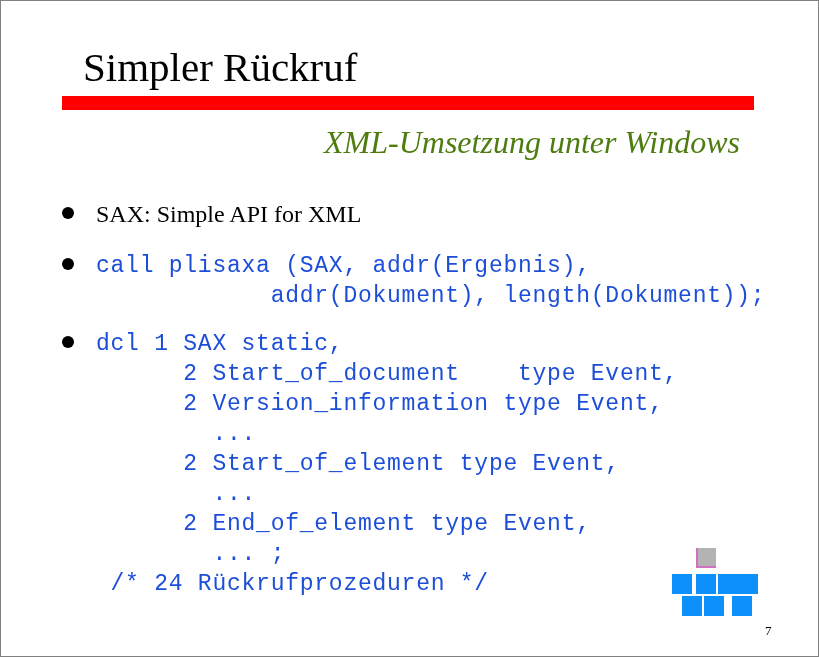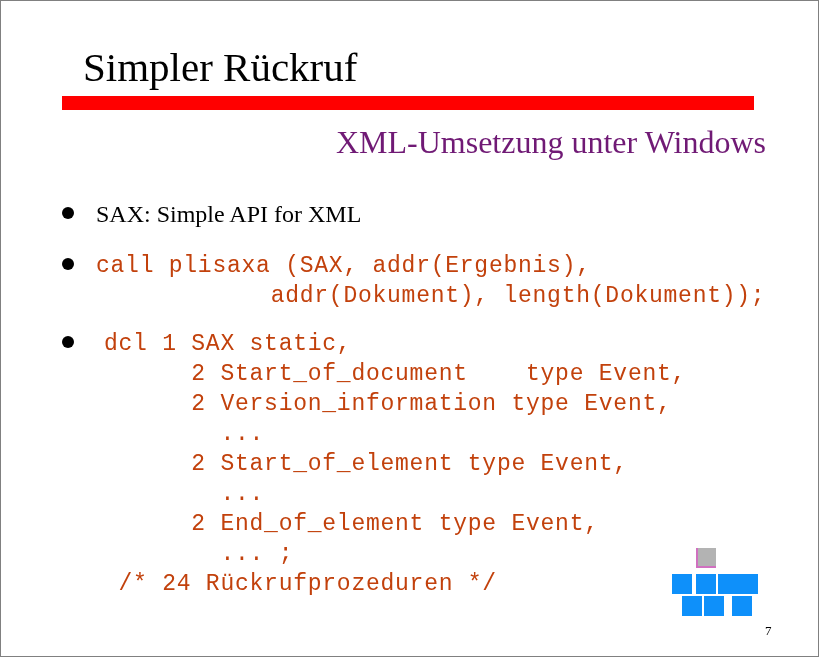--- a/index.html
+++ b/index.html
@@ -33,29 +33,30 @@
   .title-rule {
     position: absolute;
     left: 61px;
     top: 95px;
     width: 692px;
     height: 14px;
     background: #ff0000;
   }
   .subtitle {
     position: absolute;
-    left: 73px;
+    left: 47px;
     top: 122px;
     width: 692px;
     text-align: right;
     font-family: "Liberation Serif", serif;
     font-size: 32px;
     line-height: 38px;
-    color: #701a75;
+    color: #4d7c0f;
     white-space: nowrap;
+    font-style: italic;
   }
 
   
   .body {
     position: absolute;
     left: 0;
     top: 0;
     width: 819px;
     height: 536px;
   }
@@ -79,28 +80,28 @@
     font-size: 24px;
     line-height: 28px;
     color: #000000;
     white-space: pre;
   }
   .bullet-text-mono {
     font-family: "Liberation Mono", "DejaVu Sans Mono", monospace;
     font-size: 23px;
     line-height: 30px;
     letter-spacing: 0.75px;
-    color: #c2410c;
+    color: #1d4ed8;
     white-space: pre;
   }
 
   
   #row-sax   { top: 199px; }
   #row-call  { top: 250px; }
-  #row-dcl   { top: 328px; gap: 8px; }
+  #row-dcl   { top: 328px; }
 
   
   .logo {
     position: absolute;
     left: 671px;
     top: 547px;
     width: 86px;
     height: 62px;
   }
   .logo .sq {

